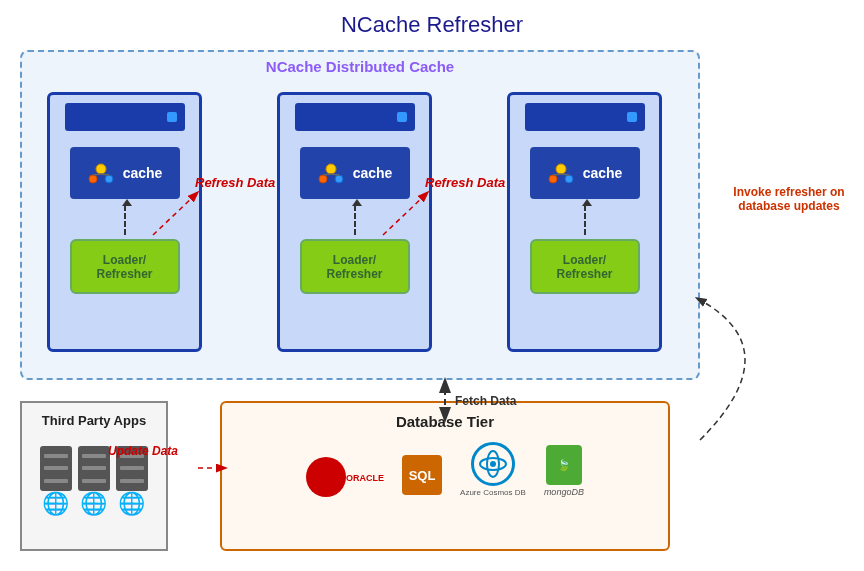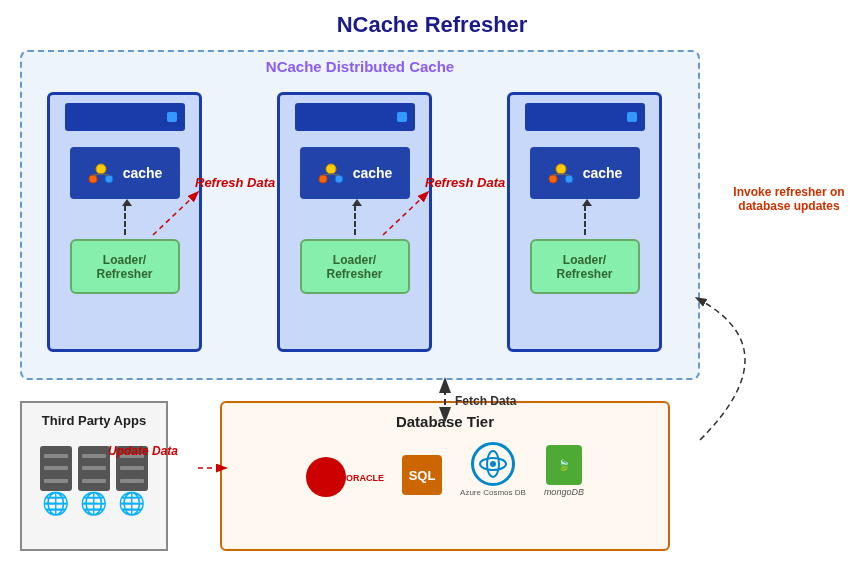--- a/index.html
+++ b/index.html
@@ -8,21 +8,21 @@
       height: 571px;
       background: #fff;
       font-family: Arial, sans-serif;
       position: relative;
       overflow: hidden;
     }
 
     .main-title {
       text-align: center;
       font-size: 22px;
-      font-weight: bold;
+      font-weight: normal;
       color: #1a1a8c;
       padding-top: 12px;
       margin-bottom: 8px;
     }
 
     .distributed-cache-box {
       position: absolute;
       top: 50px;
       left: 20px;
       width: 680px;
@@ -126,21 +126,21 @@
       top: -6px;
       left: -4px;
       border-left: 5px solid transparent;
       border-right: 5px solid transparent;
       border-bottom: 7px solid #333;
     }
 
     .loader-box {
       width: 110px;
       height: 55px;
-      background: #86efac;
+      background: #84cc16;
       border: 2px solid #66aa66;
       border-radius: 6px;
       display: flex;
       align-items: center;
       justify-content: center;
       font-size: 12px;
       font-weight: bold;
       color: #336633;
       text-align: center;
       margin-top: 4px;

